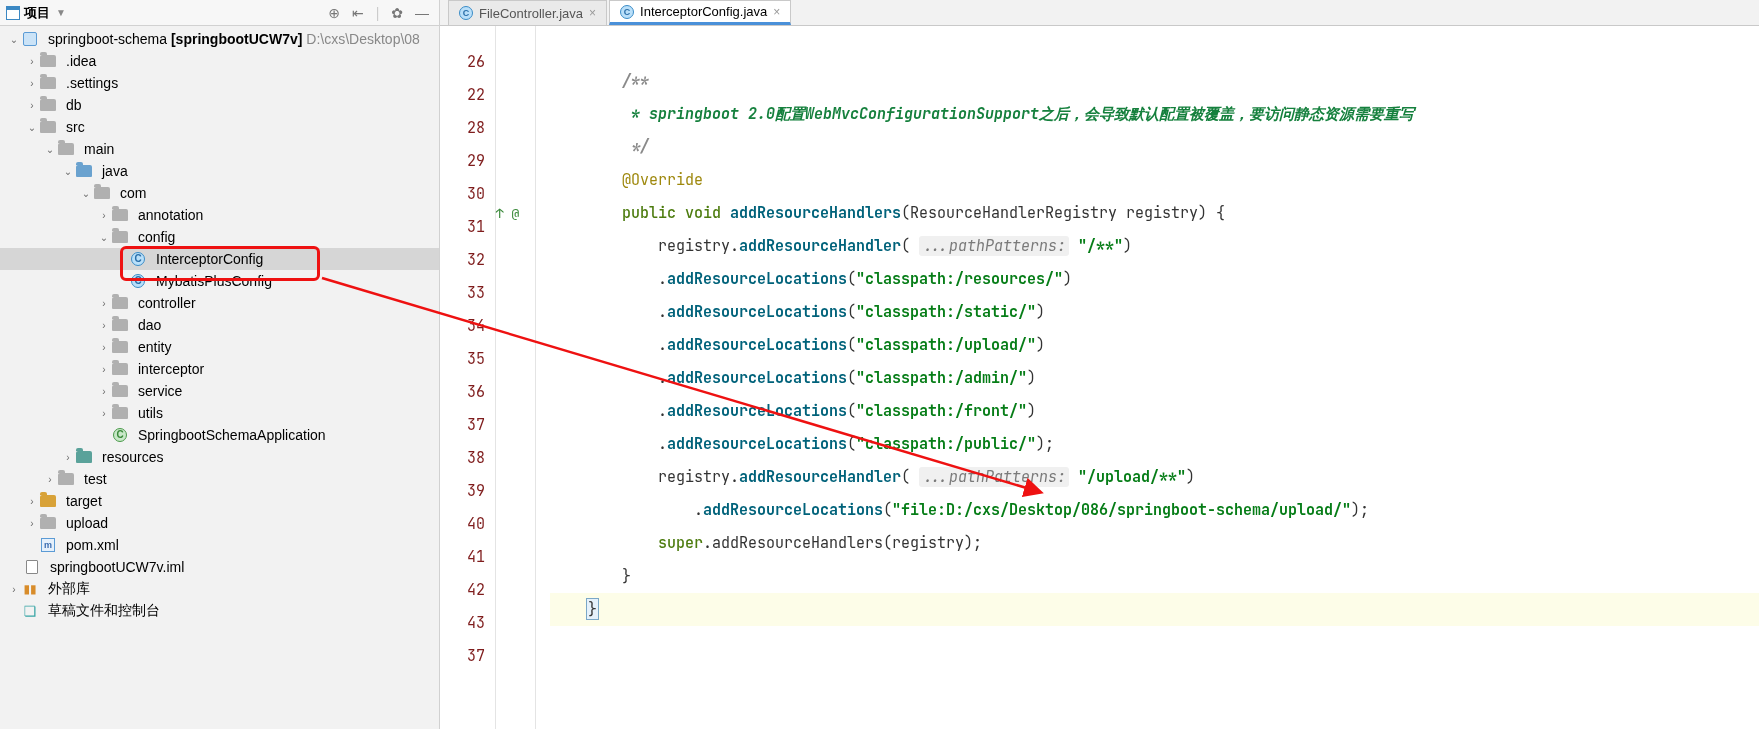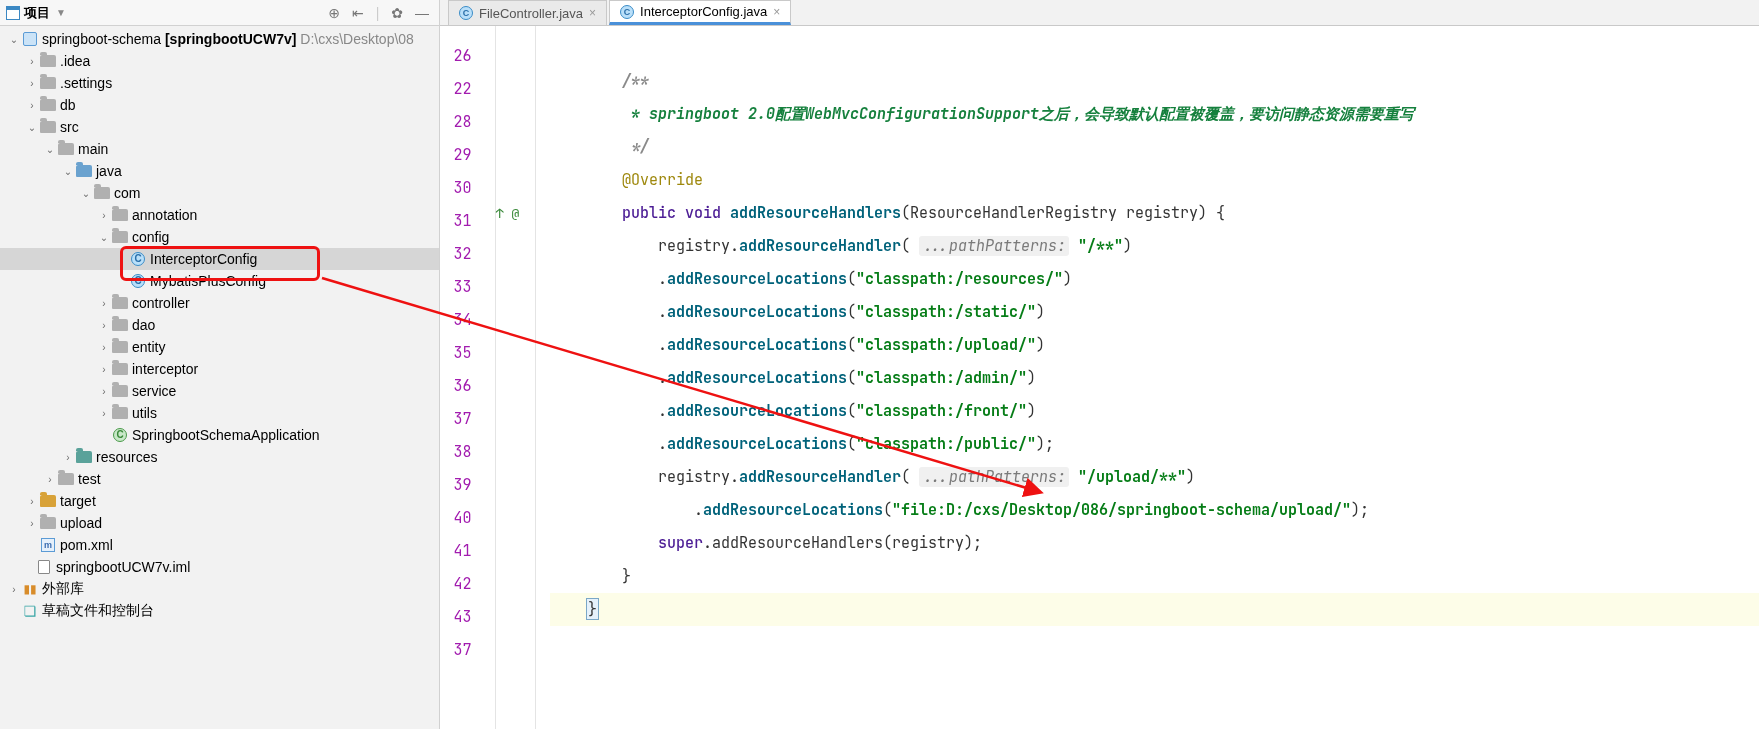--- a/index.html
+++ b/index.html
@@ -91,21 +91,21 @@
     width: 14px; height: 14px; background: #e5f0fb; border: 1px solid #5b9bd5;
     color: #3b6db0; font-size: 9px; font-weight: 800;
     display: flex; align-items: center; justify-content: center;
   }
   .ico-file {
     width: 12px; height: 14px; background: #fff; border: 1px solid #888;
     border-radius: 1px;
   }
   .ico-lib { color: #d88c2a; font-size: 12px; }
   .ico-scratch { color: #3aa6a6; font-size: 14px; }
-  .tree-label { color: #000; }
+  .tree-label { color: #000; margin-left: 6px; }
   .tree-label .bold { font-weight: 700; }
   .tree-label .dim { color: #888; }
   .highlight-box {
     position: absolute;
     border: 3px solid #e11;
     border-radius: 6px;
     pointer-events: none;
   }
   
   .right-pane { flex: 1; display: flex; flex-direction: column; }
@@ -132,35 +132,35 @@
     display: flex; align-items: center; justify-content: center;
   }
   .tab .close { color: #999; font-size: 12px; }
   .editor {
     flex: 1; display: flex; overflow: hidden;
     font-family: "JetBrains Mono","Consolas","Courier New",monospace;
     font-size: 15px;
   }
   .gutter {
     width: 56px; background: #fff; border-right: 1px solid #e4e4e4;
-    text-align: center; color: #a21caf; padding-right: 10px;
-    padding-top: 14px; line-height: 33px; user-select: none;
+    text-align: right; color: #7f1d1d; padding-right: 10px;
+    padding-top: 20px; line-height: 33px; user-select: none;
   }
   .gut-extra {
     width: 40px; background: #fff; border-right: 1px solid #e4e4e4;
     padding-top: 6px; line-height: 33px; color: #888; font-size: 13px;
   }
   .gut-extra .mark { color: #3a8a3a; }
   .code {
     flex: 1; padding: 6px 0 0 14px; line-height: 33px;
     white-space: pre; overflow-x: auto;
   }
   .code .ln { height: 33px; }
   .code .ln.hl { background: #fdfde8; }
-  .c-kw { color: #4c1d95; font-weight: 500; }
+  .c-kw { color: #4d7c0f; font-weight: 500; }
   .c-ann { color: #9e880d; }
   .c-method { color: #00627a; font-weight: bold; }
   .c-str { color: #067d17; font-weight: 600; }
   .c-doc { color: #8a8a8a; font-style: italic; font-weight: 600; }
   .c-doczh { color: #15803d; font-style: italic; font-weight: 600; }
   .c-hint {
     background: #f0f0f0; color: #7a7a7a; font-style: italic;
     padding: 0 3px; border-radius: 3px; font-weight: normal;
   }
   .caret-bracket { border: 1px solid #7aa7c7; background: #e5f1fb; padding: 0 1px; }
@@ -347,21 +347,21 @@
           </span>
           <span class="tree-label">upload</span>
         </div>
         <div class="tree-row" style="padding-left: 24px;">
           <span class="arrow none">·</span>
           <span class="ico">
             <span class="ico-xml">m</span>
           </span>
           <span class="tree-label">pom.xml</span>
         </div>
-        <div class="tree-row" style="padding-left: 20px;">
+        <div class="tree-row" style="padding-left: 8px;">
           <span class="arrow none">·</span>
           <span class="ico">
             <span class="ico-file"></span>
           </span>
           <span class="tree-label">springbootUCW7v.iml</span>
         </div>
         <div class="tree-row" style="padding-left: 6px;">
           <span class="arrow">›</span>
           <span class="ico">
             <span class="ico-lib">▮▮</span>

